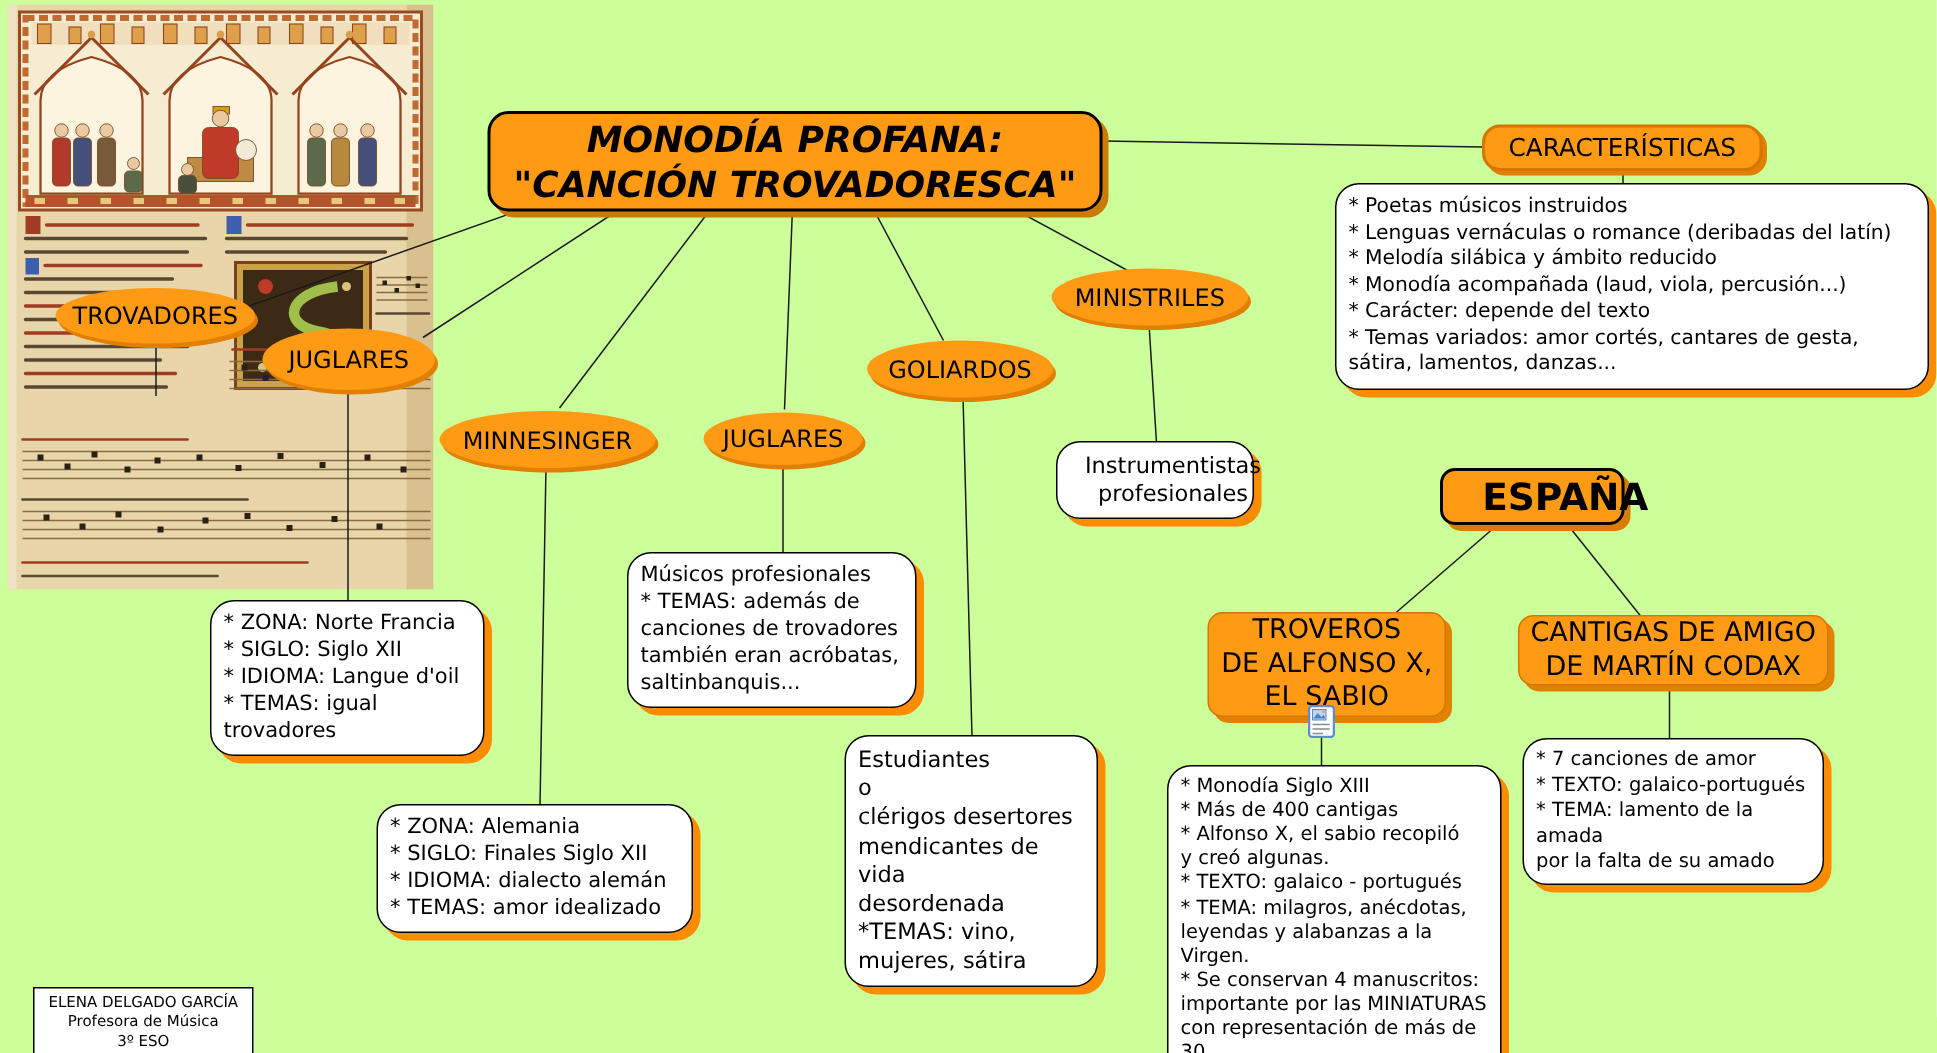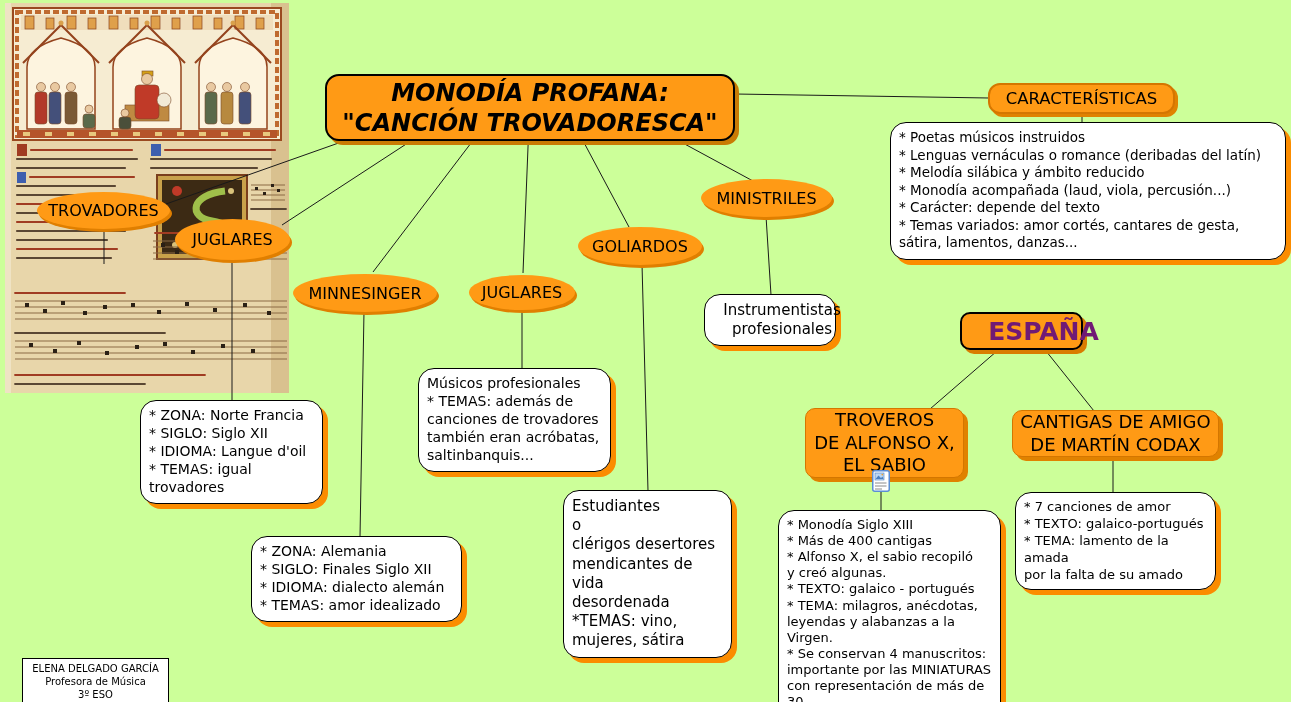--- a/index.html
+++ b/index.html
@@ -36,21 +36,21 @@
   .bx-caract{left:890px;top:122px;width:396px;min-height:138px;font-size:13.5px;line-height:1.3;}
   .bx-alfonso{left:778px;top:510px;width:223px;min-height:177px;font-size:13px;line-height:1.24;}
   .bx-codax{left:1015px;top:492px;width:201px;min-height:75px;font-size:13px;line-height:1.3;}
 
   .caract-label{left:988px;top:83px;width:187px;height:31px;background:#ff9a15;
     border:2px solid #d47600;border-radius:12px;display:flex;align-items:center;justify-content:center;
     font-size:16.5px;box-shadow:3px 3px 0 #e08200;}
 
   .espana{left:960px;top:312px;width:123px;height:38px;background:#ff9a15;border:2px solid #000;
     border-radius:10px;display:flex;align-items:center;justify-content:center;
-    font-size:25px;font-weight:bold;color:#701a75;box-shadow:4px 4px 0 #d97c00;padding-left:44px;}
+    font-size:25px;font-weight:bold;color:#000000;box-shadow:4px 4px 0 #d97c00;padding-left:44px;}
 
   .cantigas{background:#ff9a15;border:1px solid #d47600;border-radius:10px;display:flex;
     align-items:center;justify-content:center;text-align:center;font-size:18px;line-height:1.25;
     box-shadow:4px 4px 0 #e08200;}
   .bx-cant-alfonso{left:805px;top:408px;width:159px;height:70px;}
   .bx-cant-codax{left:1012px;top:410px;width:207px;height:47px;}
 
   .res-icon{left:872px;top:470px;width:18px;height:22px;z-index:4;}
 
   .credit{left:22px;top:658px;width:147px;min-height:38px;background:#fff;border:1px solid #000;

